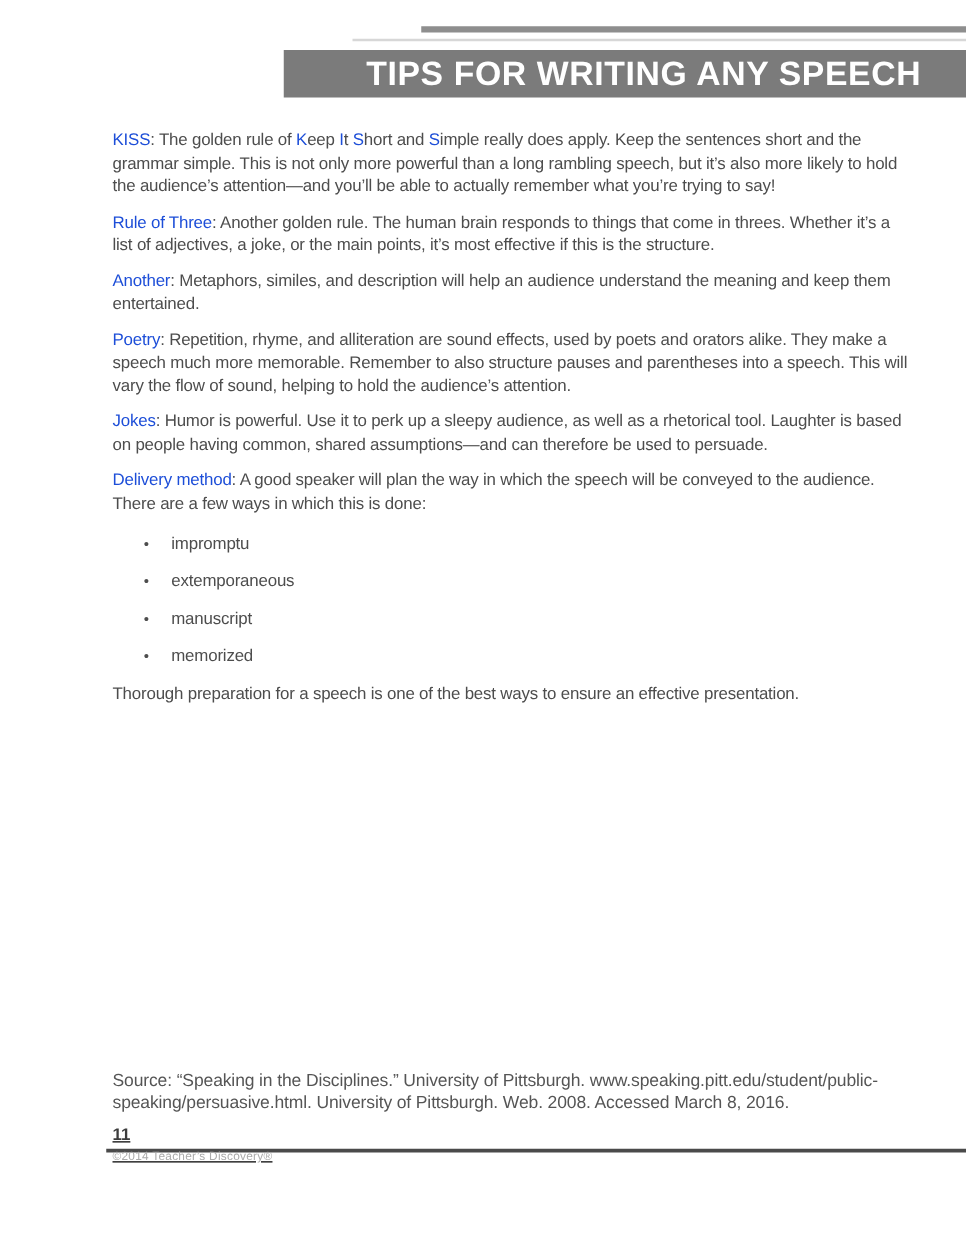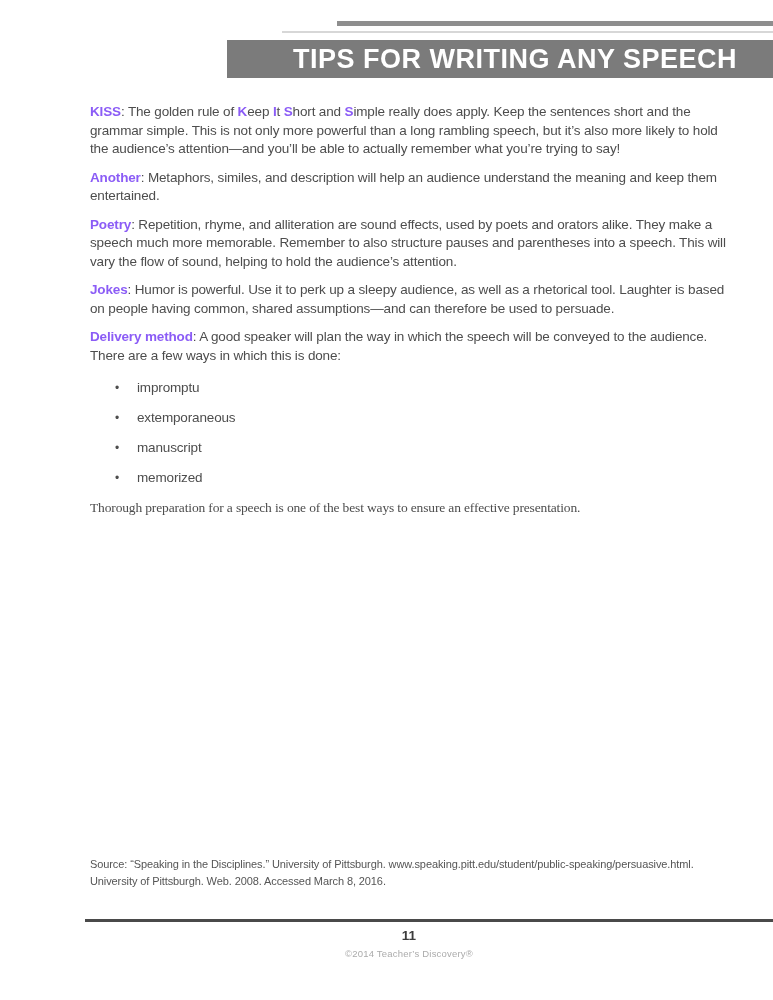--- a/index.html
+++ b/index.html
@@ -53,62 +53,63 @@
     position: absolute;
     top: 103px;
     left: 90px;
     width: 638px;
     color: #4d4d4d;
     font-size: 13.5px;
     line-height: 18.5px;
     letter-spacing: -0.15px;
   }
   .content p.para { margin-bottom: 10px; }
-  .content strong { color: #8b5cf6; font-weight: bold; }
+  .content strong { color: #1d4ed8; font-weight: normal; }
   ul.delivery-list {
     list-style: none;
     margin: 14px 0 0 0;
   }
   ul.delivery-list li {
     display: flex;
     align-items: baseline;
     margin-bottom: 11.5px;
   }
   ul.delivery-list .bullet {
     width: 22px;
     margin-left: 25px;
     color: #4d4d4d;
     font-size: 12px;
     flex: 0 0 auto;
   }
-  .closing { margin-top: 10px; font-family: Liberation Serif, serif; }
+  .closing { margin-top: 10px; }
   
   .source {
     position: absolute;
     top: 856px;
     left: 90px;
     width: 640px;
-    font-size: 11px;
+    font-size: 14px;
     line-height: 17px;
     color: #555555;
     letter-spacing: -0.1px;
   }
   
   .footer-rule {
     position: absolute;
     top: 919px; left: 85px; right: 0;
     height: 3px;
     background: #4a4a4a;
   }
   .footer {
     position: absolute;
-    top: 928px;
+    top: 900px;
     left: 90px;
     width: 638px;
-    text-align: center;
+    text-align: left;
+    text-decoration: underline;
   }
   .footer .page-number {
     font-size: 13.5px;
     font-weight: bold;
     color: #3c3c3c;
     margin-bottom: 5px;
   }
   .footer .book-title {
     font-size: 11px;
     color: #4f4f4f;
@@ -129,20 +130,21 @@
   <div class="top-rule-thick"></div>
   <div class="top-rule-thin"></div>
 
   <div class="title-bar">
     <h1>TIPS FOR WRITING ANY SPEECH</h1>
   </div>
 
   <div class="content">
     <div>
         <p class="para"><strong>KISS</strong><span>: The golden rule of </span><strong>K</strong><span>eep </span><strong>I</strong><span>t </span><strong>S</strong><span>hort and </span><strong>S</strong><span>imple really does apply. Keep the sentences short and the grammar simple. This is not only more powerful than a long rambling speech, but it’s also more likely to hold the audience’s attention—and you’ll be able to actually remember what you’re trying to say!</span></p>
+        <p class="para"><strong>Rule of Three</strong><span>: Another golden rule. The human brain responds to things that come in threes. Whether it’s a list of adjectives, a joke, or the main points, it’s most effective if this is the structure.</span></p>
         <p class="para"><strong>Another</strong><span>: Metaphors, similes, and description will help an audience understand the meaning and keep them entertained.</span></p>
         <p class="para"><strong>Poetry</strong><span>: Repetition, rhyme, and alliteration are sound effects, used by poets and orators alike. They make a speech much more memorable. Remember to also structure pauses and parentheses into a speech. This will vary the flow of sound, helping to hold the audience’s attention.</span></p>
         <p class="para"><strong>Jokes</strong><span>: Humor is powerful. Use it to perk up a sleepy audience, as well as a rhetorical tool. Laughter is based on people having common, shared assumptions—and can therefore be used to persuade.</span></p>
         <p class="para"><strong>Delivery method</strong><span>: A good speaker will plan the way in which the speech will be conveyed to the audience. There are a few ways in which this is done:</span></p>
       </div>
 
     <ul class="delivery-list">
       <li>
         <span class="bullet">•</span>
         <span>impromptu</span>

